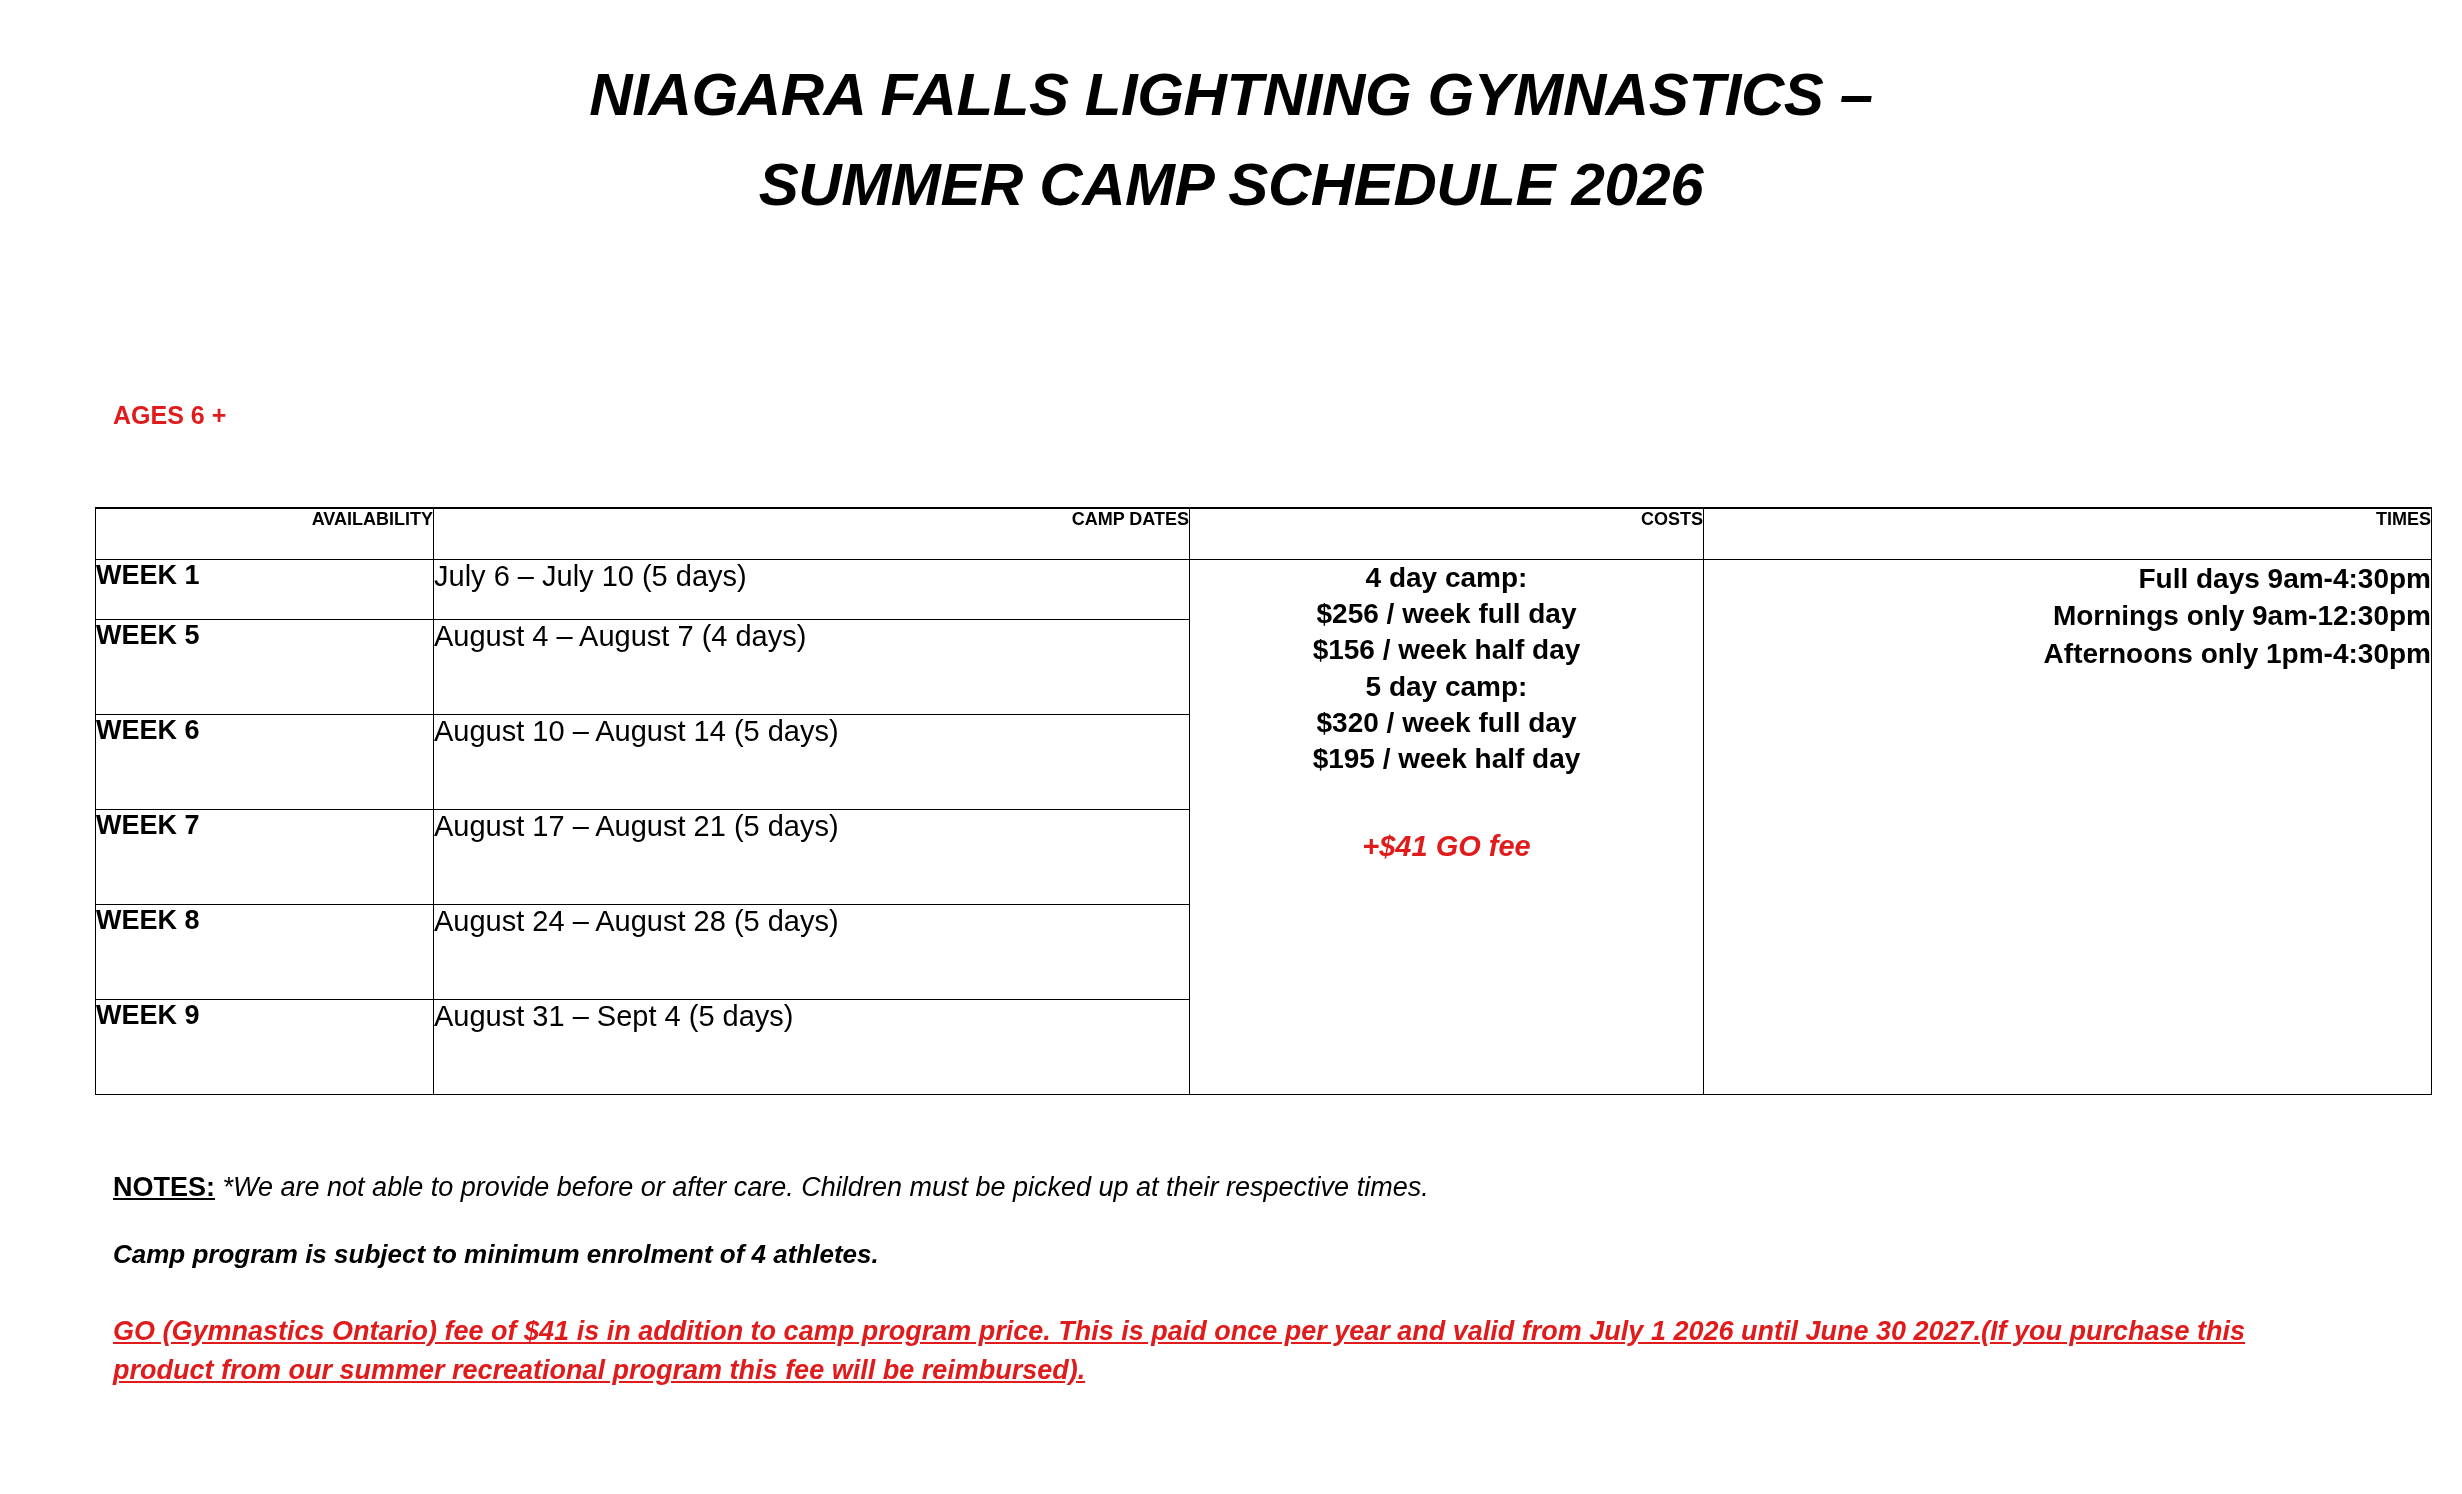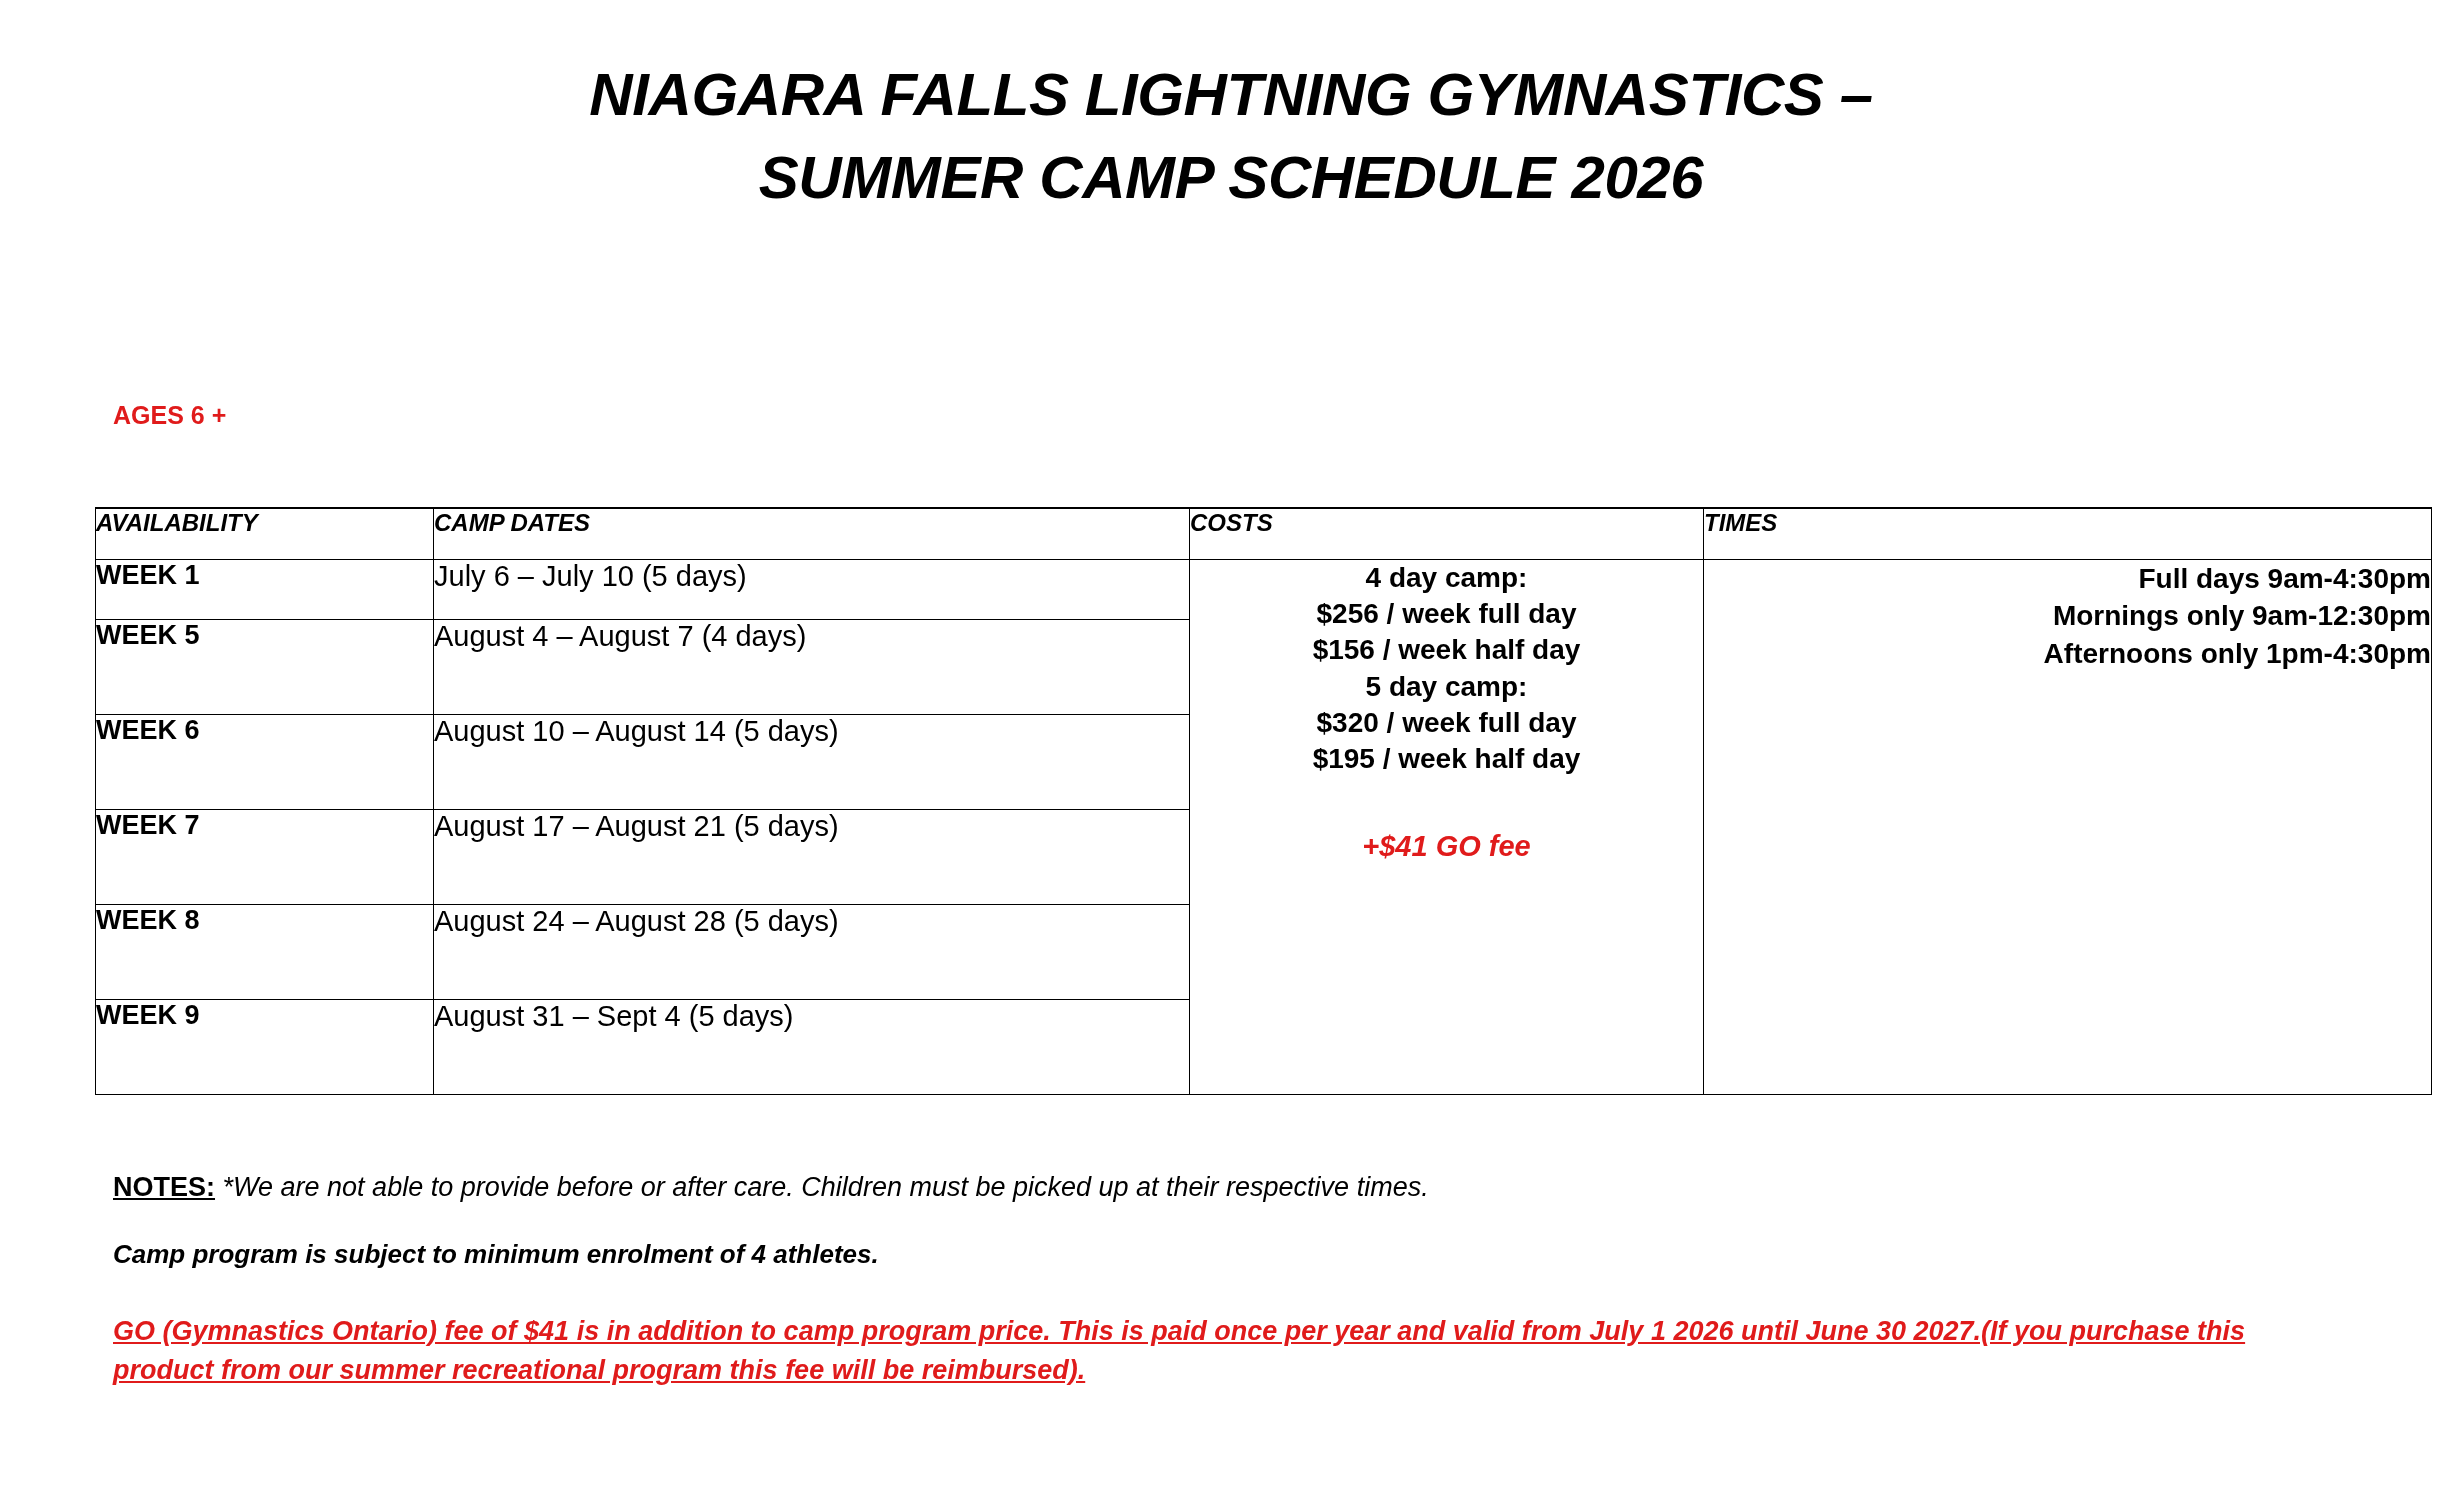--- a/index.html
+++ b/index.html
@@ -32,21 +32,21 @@
     text-align: center;
   }
   .title-line {
     font-weight: bold;
     font-style: italic;
     font-size: 60px;
     line-height: 1.0;
     letter-spacing: -0.4px;
     white-space: nowrap;
   }
-  .title-line.l1 { margin-bottom: 23px; }
+  .title-line.l1 { margin-bottom: 30px; }
 
   
   .ages-heading {
     position: absolute;
     left: 113px;
     top: 401px;
     font-weight: bold;
     font-size: 25px;
     color: #e01b1b;
     letter-spacing: 0px;
@@ -73,24 +73,23 @@
     border-top: 2.5px solid #000000;
   }
 
   .col-availability { width: 338px; }
   .col-dates        { width: 756px; }
   .col-costs        { width: 514px; }
   .col-times        { width: 728px; }
 
   .hdr-cell {
     height: 51px;
-    text-align: left;
-    font-weight: bold;
-    font-style: italic;
-    font-size: 24px;
+    text-align: right;
+    font-weight: bold;
+    font-size: 18px;
     padding-top: 6.6px;
     box-sizing: border-box;
   }
 
   .week-cell {
     height: 46px;
     font-weight: bold;
     font-size: 27px;
     padding: 6.6px 0 0 11.6px;
     box-sizing: border-box;

